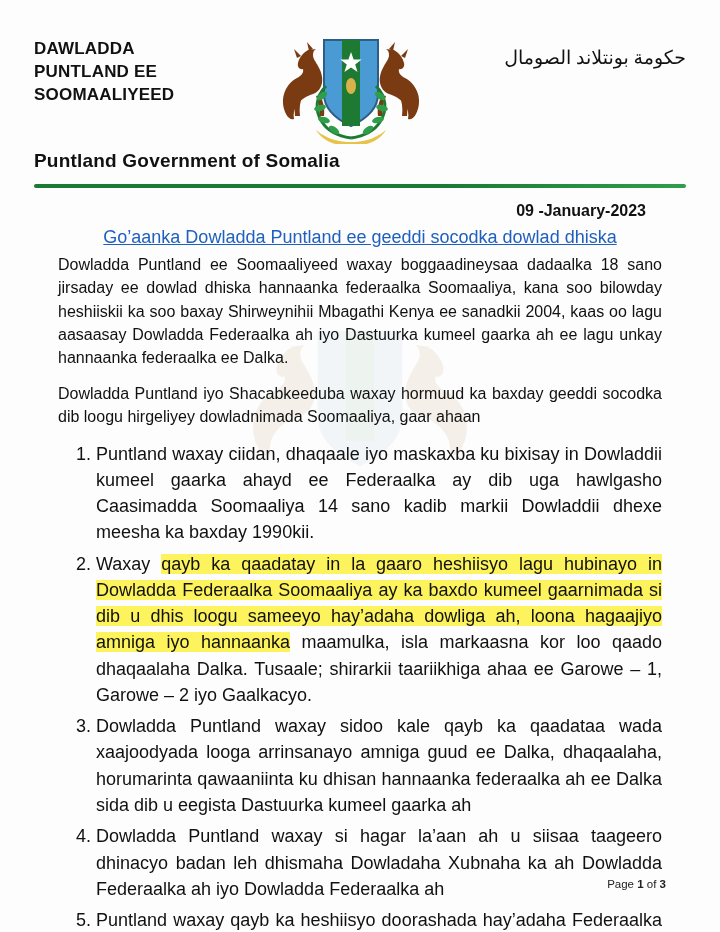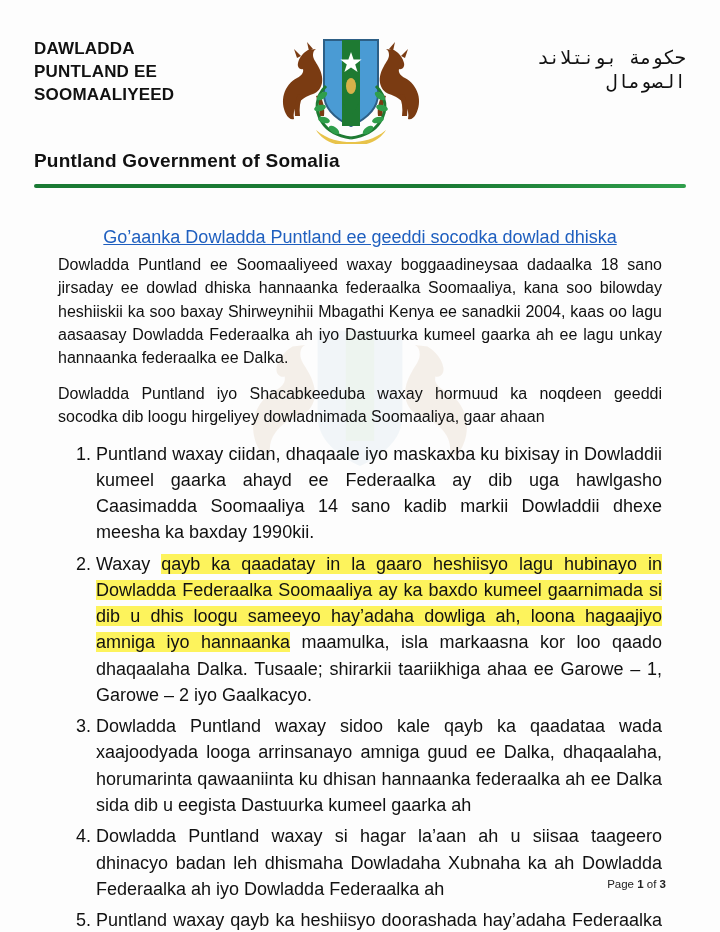--- a/index.html
+++ b/index.html
@@ -45,21 +45,21 @@
     width: 190px;
     padding-top: 14px;
   }
   .gov-title-ar {
     font-size: 19px;
     direction: rtl;
     text-align: right;
     color: #111;
     width: 210px;
     padding-top: 22px;
-    font-family: Liberation Mono, monospace;
+    font-family: Liberation Serif, serif;
   }
 
   
   .emblem {
     position: relative;
     width: 210px;
     height: 120px;
     margin: 0 auto;
   }
   .emblem svg { display:block; }
@@ -201,20 +201,21 @@
 
           <path d="M70 106 c12 10 24 12 35 12 c11 0 23 -2 35 -12 c-6 10 -18 16 -35 16 c-17 0 -29 -6 -35 -16 z" fill="#e8c34a"></path>
         </svg>
       </div>
 
       <div class="gov-title-ar">حكومة بونتلاند الصومال</div>
     </div>
 
     <div class="gov-subtitle">Puntland Government of Somalia</div>
     <div class="rule"></div>
+    <div class="doc-date">09 -January-2023</div>
   </div>
 
   <div class="watermark">
     <svg width="330" height="200" viewBox="0 0 210 120" xmlns="http://www.w3.org/2000/svg">
       <g fill="#b07a45">
         <path d="M62 26 c-5 3 -9 8 -10 13 c-1 4 2 7 5 6 c1 4 -2 7 -6 9 c-6 3 -11 9 -13 16 c-2 7 -1 14 2 20 c2 4 5 6 8 5 c-1 -5 0 -10 3 -14 c4 -6 10 -9 16 -11 c5 -2 8 -6 9 -11 c1 -6 -1 -12 -4 -17 c-2 -4 -5 -7 -5 -11 c0 -3 1 -5 3 -6 z"></path>
       </g>
       <g fill="#b07a45" transform="translate(210,0) scale(-1,1)">
         <path d="M62 26 c-5 3 -9 8 -10 13 c-1 4 2 7 5 6 c1 4 -2 7 -6 9 c-6 3 -11 9 -13 16 c-2 7 -1 14 2 20 c2 4 5 6 8 5 c-1 -5 0 -10 3 -14 c4 -6 10 -9 16 -11 c5 -2 8 -6 9 -11 c1 -6 -1 -12 -4 -17 c-2 -4 -5 -7 -5 -11 c0 -3 1 -5 3 -6 z"></path>
       </g>
@@ -222,21 +223,21 @@
       <rect x="96" y="16" width="18" height="70" fill="#6aa87a"></rect>
     </svg>
   </div>
 
   <div class="content">
     <div class="doc-title">
       <span>Go’aanka Dowladda Puntland ee geeddi socodka dowlad dhiska</span><br>
     </div>
 
     <p class="para">Dowladda Puntland ee Soomaaliyeed waxay boggaadineysaa dadaalka 18 sano jirsaday ee dowlad dhiska hannaanka federaalka Soomaaliya, kana soo bilowday heshiiskii ka soo baxay Shirweynihii Mbagathi Kenya ee sanadkii 2004, kaas oo lagu aasaasay Dowladda Federaalka ah iyo Dastuurka kumeel gaarka ah ee lagu unkay hannaanka federaalka ee Dalka.</p>
-    <p class="para">Dowladda Puntland iyo Shacabkeeduba waxay hormuud ka noqdeen geeddi socodka dib loogu hirgeliyey dowladnimada Soomaaliya, gaar ahaan</p>
+    <p class="para">Dowladda Puntland iyo Shacabkeeduba waxay hormuud ka baxday geeddi socodka dib loogu hirgeliyey dowladnimada Soomaaliya, gaar ahaan</p>
 
     <ol class="items">
       <li>
         <span>Puntland waxay ciidan, dhaqaale iyo maskaxba ku bixisay in Dowladdii kumeel gaarka ahayd ee Federaalka ay dib uga hawlgasho Caasimadda Soomaaliya 14 sano kadib markii Dowladdii dhexe meesha ka baxday 1990kii.</span>
       </li>
       <li>
         <span>Waxay </span><span class="hl">qayb ka qaadatay in la gaaro heshiisyo lagu hubinayo in Dowladda Federaalka Soomaaliya ay ka baxdo kumeel gaarnimada si dib u dhis loogu sameeyo hay’adaha dowliga ah, loona hagaajiyo amniga iyo hannaanka</span><span> maamulka, isla markaasna kor loo qaado dhaqaalaha Dalka. Tusaale; shirarkii taariikhiga ahaa ee Garowe – 1, Garowe – 2 iyo Gaalkacyo.</span>
       </li>
       <li>
         <span>Dowladda Puntland waxay sidoo kale qayb ka qaadataa wada xaajoodyada looga arrinsanayo amniga guud ee Dalka, dhaqaalaha, horumarinta qawaaniinta ku dhisan hannaanka federaalka ah ee Dalka sida dib u eegista Dastuurka kumeel gaarka ah</span>

